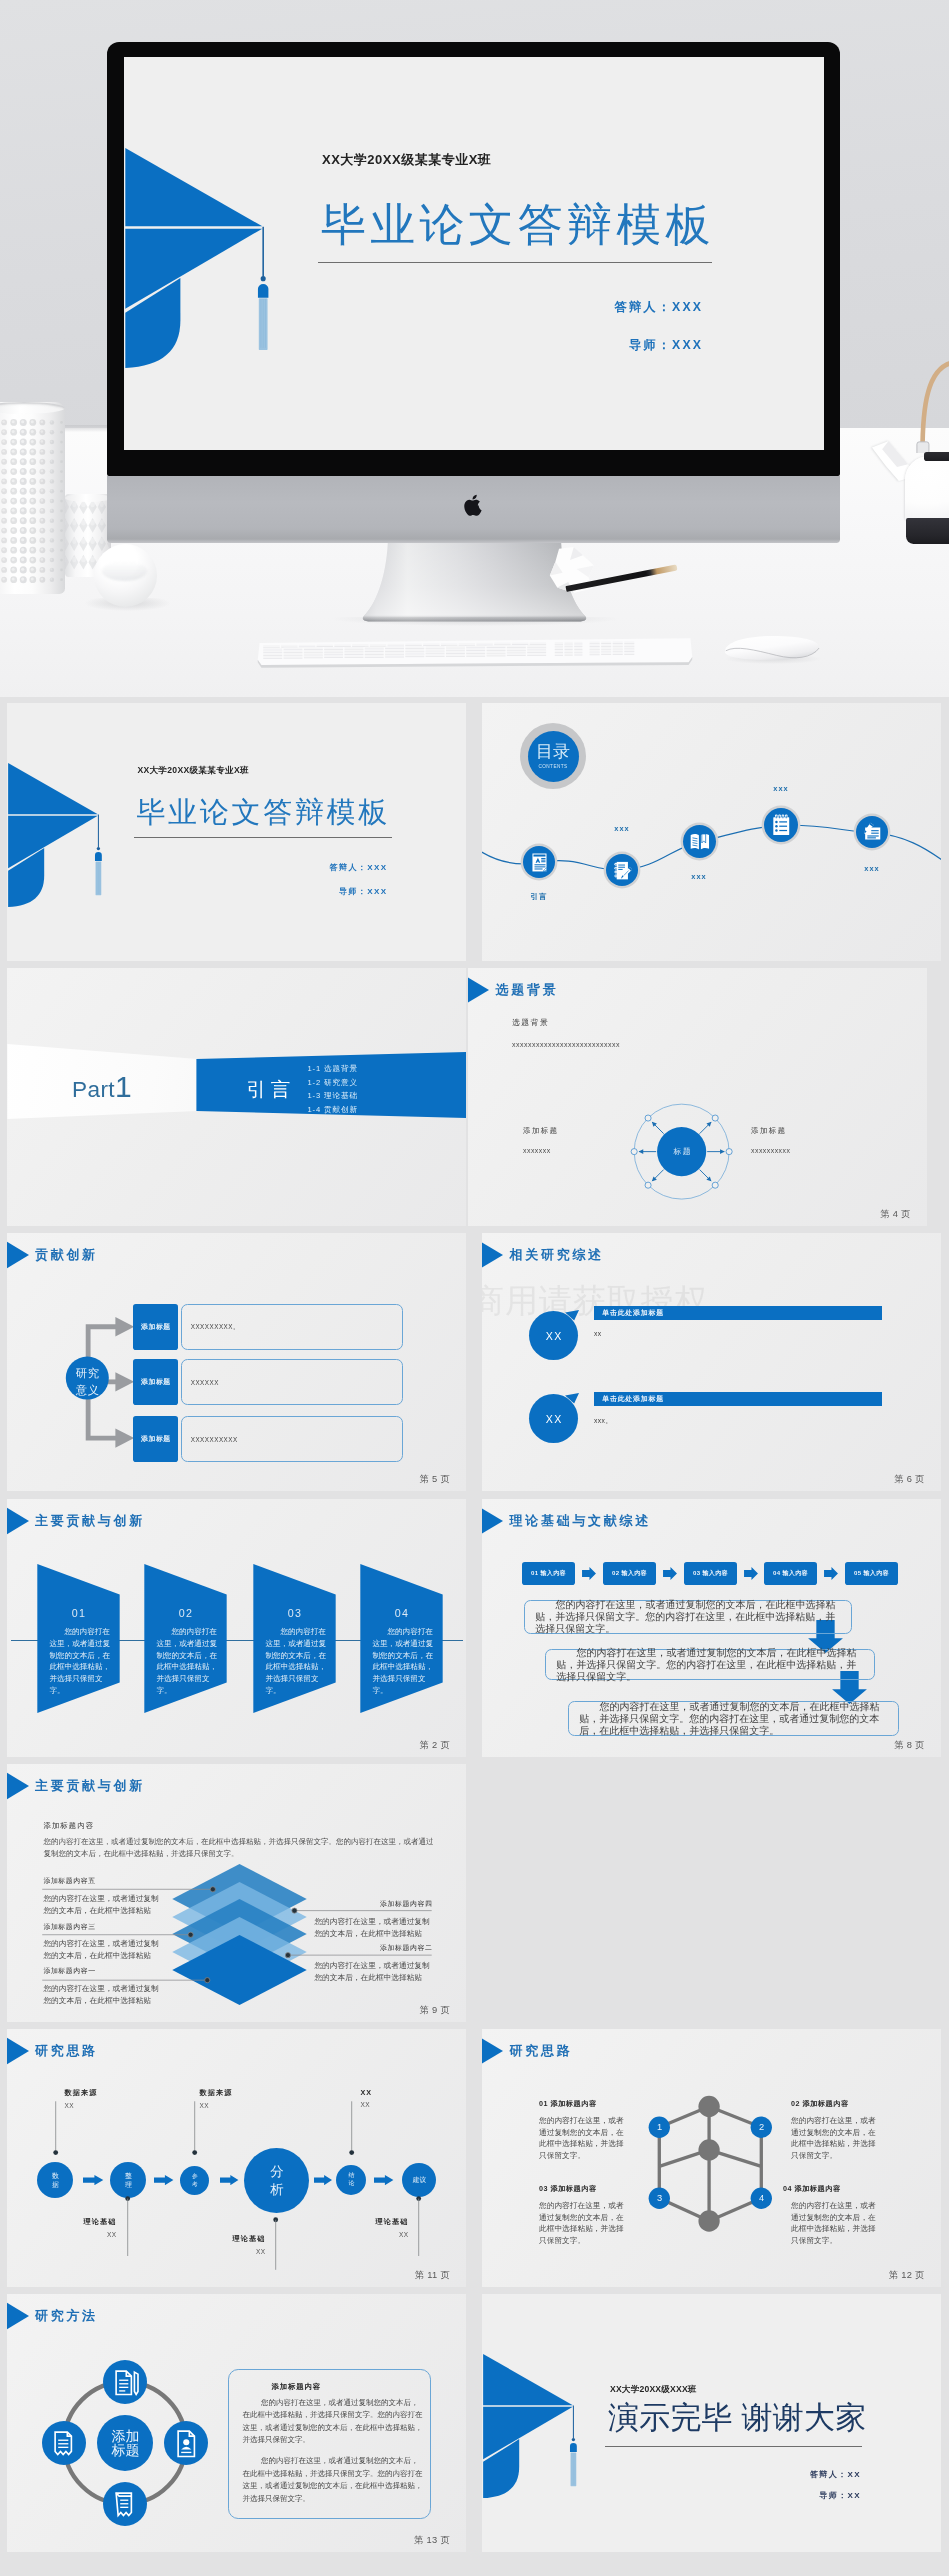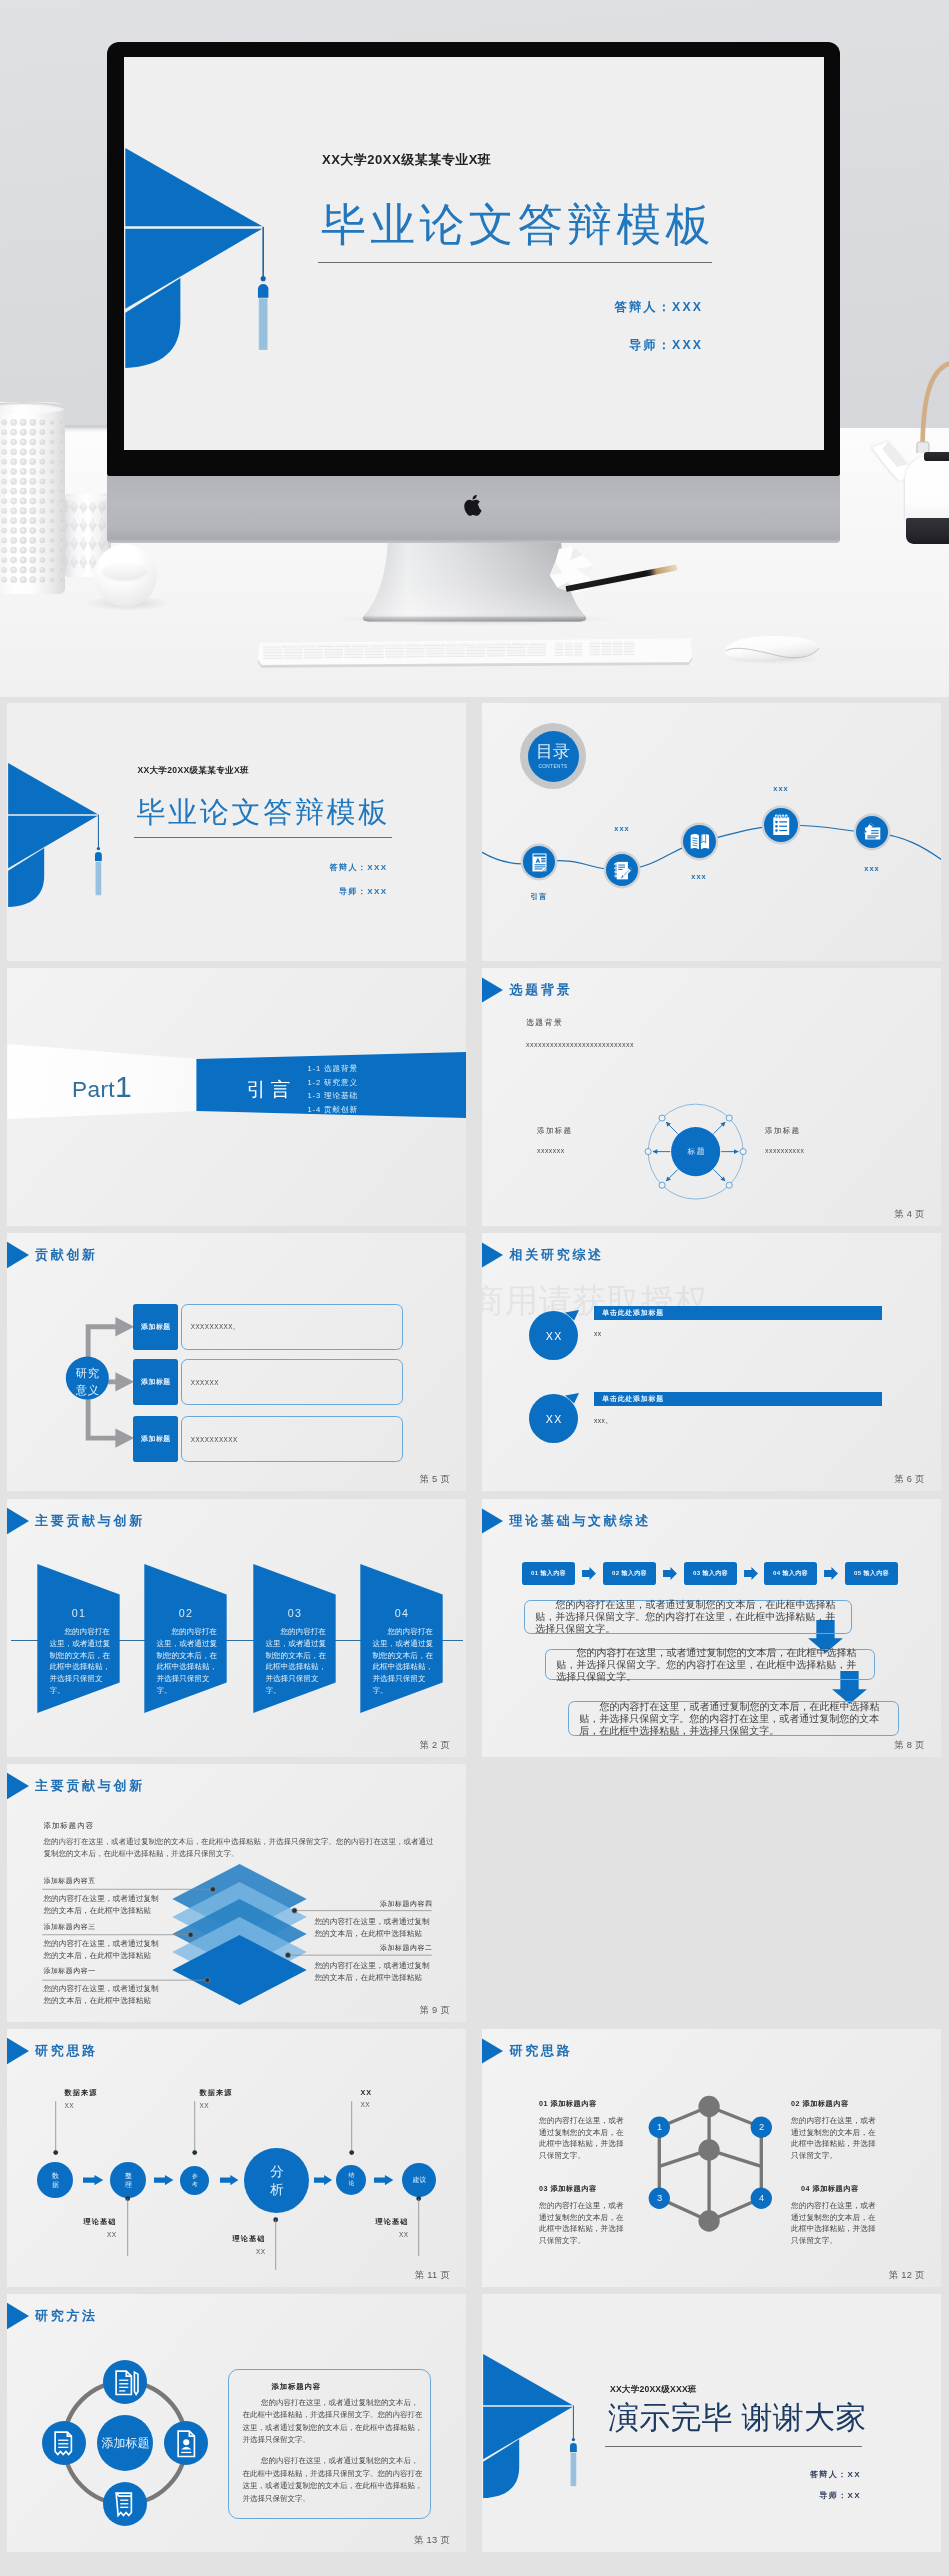--- a/index.html
+++ b/index.html
@@ -186,22 +186,22 @@
   
   .cb-svg{position:absolute;left:0;top:0;width:459px;height:258px;}
   .cb-n{position:absolute;width:21.3px;height:21.3px;display:flex;align-items:center;justify-content:center;
         color:#eaf3fb;font-size:9.3px;z-index:2;}
   .cb-t{position:absolute;color:#2a2a2a;font-size:7.2px;letter-spacing:0.5px;font-weight:bold;white-space:nowrap;}
   .cb-x{position:absolute;width:87px;color:#4a4a4a;font-size:7.7px;line-height:11.6px;letter-spacing:0px;}
 
   
   .me-ring{position:absolute;left:0;top:0;width:459px;height:258px;}
   .me-hub{position:absolute;width:56px;height:56px;border-radius:50%;background:#0a6fc2;color:#eaf3fb;
-        display:flex;flex-direction:row;align-items:center;justify-content:center;
-        font-size:12px;letter-spacing:0px;line-height:14px;}
+        display:flex;flex-direction:column;align-items:center;justify-content:center;
+        font-size:14px;letter-spacing:0px;line-height:14px;}
   .me-ic{position:absolute;border-radius:50%;background:#0a6fc2;display:flex;align-items:center;justify-content:center;}
   .me-ic svg{width:74%;height:74%;}
   .me-card{position:absolute;left:221px;top:75px;width:203px;height:150px;
         border:0.9px solid #6aa6d6;border-radius:10.2px;padding:12px 7.4px 0 13px;box-sizing:border-box;}
   .me-card-t{color:#262626;font-size:7.4px;letter-spacing:0.9px;font-weight:bold;margin-left:29px;margin-bottom:4.6px;}
   .me-card-p{color:#454545;font-size:7.5px;line-height:12.6px;letter-spacing:0px;text-indent:18.5px;margin-bottom:8.3px;}
 </style>
 </head>
 <body>
 
@@ -990,21 +990,21 @@
 <div class="sec-right"></div>
 <div class="sec-part"><span>Part</span><span class="sec-partn">1</span></div>
 <div class="sec-head" style="left:189px;width:144px">引言</div>
 <div class="sec-items" style="left:300px;top:94px">
           <div class="sec-item">1-1 选题背景</div>
           <div class="sec-item">1-2 研究意义</div>
           <div class="sec-item">1-3 理论基础</div>
           <div class="sec-item">1-4 贡献创新</div>
         </div>
       </div>
-<div class="slide" style="left:482px;top:265px">
+<div class="slide" style="left:468px;top:265px">
         <div class="s-head" style="top:6.7px">
   <div class="s-tri"></div>
   <div class="s-title">选题背景</div>
         </div>
 <div class="bg-sub">选题背景</div>
 <div class="bg-body">xxxxxxxxxxxxxxxxxxxxxxxxxxx</div>
 <svg class="bg-diagram" viewBox="0 0 495 278">
 <defs>
             <marker id="ar4" markerWidth="7" markerHeight="7" refX="5.2" refY="3.5" orient="auto">
               <path d="M0.6,0.9 L5.6,3.5 L0.6,6.1 z" fill="#1b6eb2"></path>
@@ -1340,21 +1340,21 @@
           <circle cx="301.2" cy="105.8" r="11.5" fill="#0a6fc2"></circle>
 <circle cx="191.2" cy="182.4" r="11.5" fill="#0a6fc2"></circle>
           <circle cx="301.2" cy="182.4" r="11.5" fill="#0a6fc2"></circle>
 </svg>
 <div class="cb-t" style="left:57px;top:70px">01 添加标题内容</div>
 <div class="cb-x" style="left:57px;top:86px">您的内容打在这里，或者通过复制您的文本后，在此框中选择粘贴，并选择只保留文字。</div>
         <div class="cb-t" style="left:309px;top:70px">02 添加标题内容</div>
 <div class="cb-x" style="left:309px;top:86px">您的内容打在这里，或者通过复制您的文本后，在此框中选择粘贴，并选择只保留文字。</div>
         <div class="cb-t" style="left:57px;top:155px">03 添加标题内容</div>
 <div class="cb-x" style="left:57px;top:171px">您的内容打在这里，或者通过复制您的文本后，在此框中选择粘贴，并选择只保留文字。</div>
-        <div class="cb-t" style="left:319px;top:155px">04 添加标题内容</div>
+        <div class="cb-t" style="left:301px;top:155px">04 添加标题内容</div>
 <div class="cb-x" style="left:309px;top:171px">您的内容打在这里，或者通过复制您的文本后，在此框中选择粘贴，并选择只保留文字。</div>
         <div class="cb-n" style="left:167px;top:87px">
 <span>1</span>
         </div>
         <div class="cb-n" style="left:269px;top:87px">
 <span>2</span>
         </div>
         <div class="cb-n" style="left:167px;top:158px">
 <span>3</span>
         </div>

